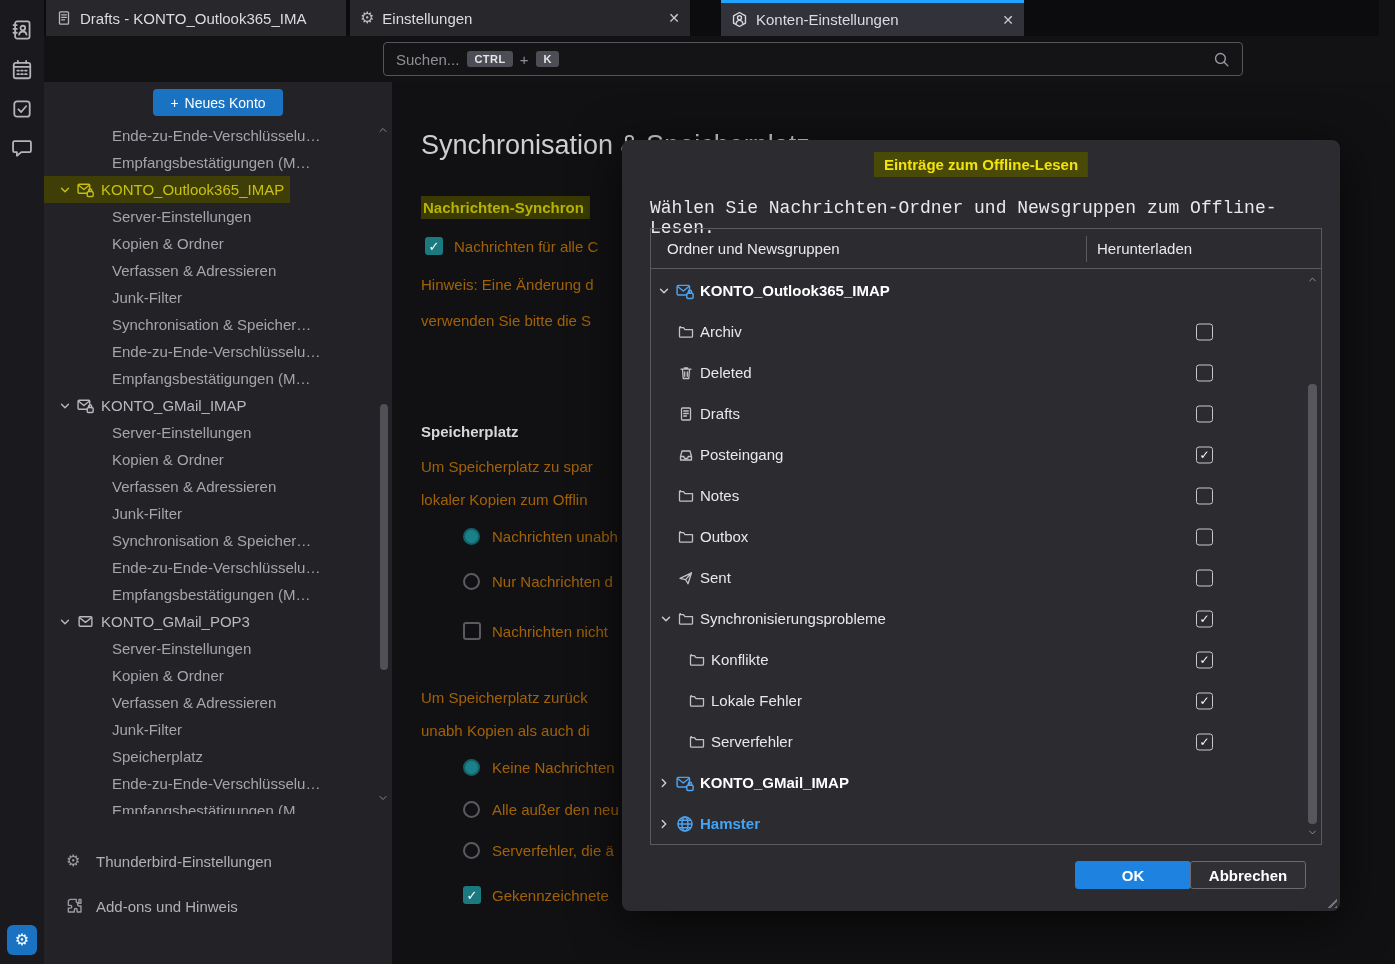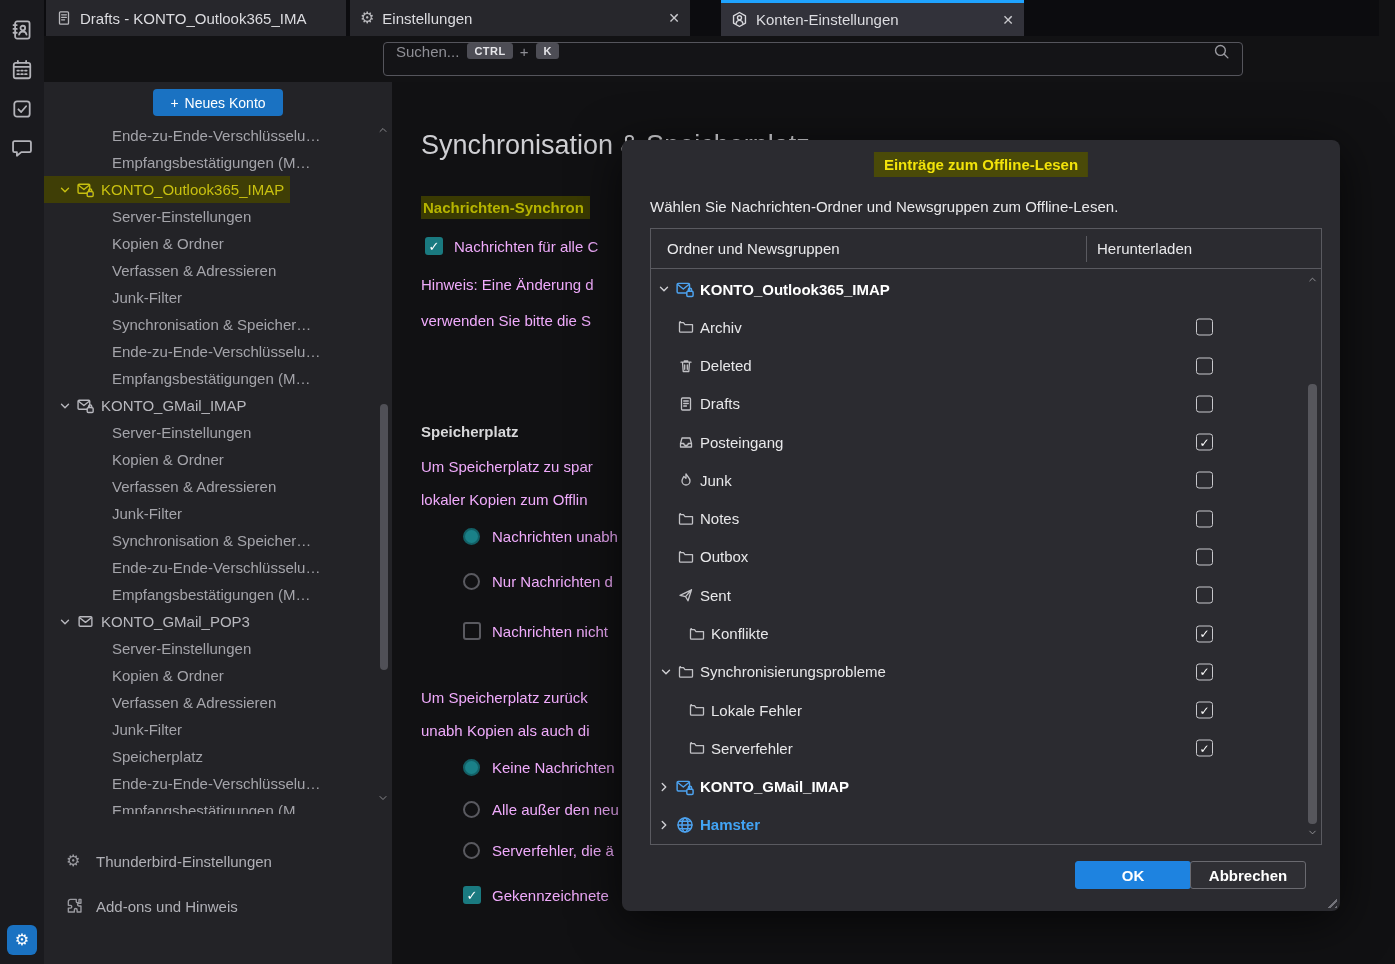--- a/index.html
+++ b/index.html
@@ -22,21 +22,21 @@
          padding:0 10px; color:#dcdce0; font-size:15px; overflow:hidden; white-space:nowrap; }
   .tab .tico { flex:0 0 auto; margin-right:8px; color:#b9b9bd; display:flex; align-items:center; }
   .tab .tlbl { overflow:hidden; white-space:nowrap; flex:1 1 auto; }
   .tab .tclose { flex:0 0 auto; margin-left:14px; color:#c9c9cd; font-size:14px; }
   .tab.active { background:#32323a; border-top:3px solid #1fa3ff; padding-top:0;margin-left:27px; }
   .gearchar { font-size:16px; line-height:1; }
 
   
   #searchrow { position:absolute; left:44px; top:36px; right:0; height:46px; background:#121214; z-index:20; }
   #searchbox { position:absolute; left:339px; top:6px; width:860px; height:34px; background:#141417;
-               border:1px solid #55555c; border-radius:4px; display:flex; align-items:flex-start;
+               border:1px solid #55555c; border-radius:4px; display:flex; align-items:center;
                padding:0 12px; color:#8f8f96; font-size:15px; }
   #searchbox .kbd { background:#4d4d55; color:#e6e6ea; font-size:11px; font-weight:bold;
                border-radius:3px; padding:2px 7px; margin-left:8px; letter-spacing:.5px; }
   #searchbox .plus { margin-left:7px; color:#8f8f96; }
   #searchbox .mag { margin-left:auto; color:#9a9aa0; }
 
   
   #sidebar { position:absolute; left:44px; top:82px; width:348px; bottom:0; background:#232327; z-index:10; }
   #newacct { position:absolute; left:109px; top:7px; width:130px; height:27px; background:#1a72c2;
              border:none; border-radius:4px; color:#fff; font-size:14px;
@@ -54,39 +54,39 @@
   #sb-sc-dn { position:absolute; right:3px; top:710px; width:12px; height:12px; color:#8a8a8e; }
   #sb-thumb { position:absolute; right:4px; top:322px; width:8px; height:266px; background:#505057; border-radius:4px; }
   .sbfoot-row { position:absolute; left:0; width:100%; height:32px; display:flex; align-items:center;
           color:#b0b0b6; font-size:15px; }
   .sbfoot-row .fico { width:18px; margin:0 12px 0 22px; color:#9a9aa0; display:flex; align-items:center; }
 
   
   #main { position:absolute; left:392px; top:82px; right:0; bottom:0; background:#111113; z-index:5; overflow:hidden; }
   #main h1 { position:absolute; left:29px; top:48px; font-size:27px; font-weight:400; color:#cfcfd3;
              white-space:nowrap; }
-  .mline { position:absolute; left:29px; color:#f0abfc; font-size:15px; white-space:nowrap;
+  .mline { position:absolute; left:29px; color:#a16207; font-size:15px; white-space:nowrap;
            display:flex; align-items:center; }
   .mline.hlh { background:#3a3a02; color:#b6b400; font-weight:bold; padding:3px 6px 3px 2px; }
   .mline.bold { color:#d8d8da; font-weight:bold; }
   .mline.ind { left:71px; }
   .mcb { width:18px; height:18px; border:2px solid #5a5a60; border-radius:3px; margin-right:11px;
          flex:0 0 auto; display:flex; align-items:center; justify-content:center; }
   .mcb.checked { background:#1a7a80; border-color:#1a7a80; color:#fff; font-size:13px; }
   .mcb.checked::after { content:"✓"; font-weight:bold; }
   .mrad { width:17px; height:17px; border:2px solid #5a5a60; border-radius:50%; margin-right:12px; flex:0 0 auto; }
   .mrad.checked { background:#1a8188; border-color:#136066; }
 
   
   #dialog { position:absolute; left:622px; top:140px; width:718px; height:771px; background:#2b2b30;
             border-radius:8px; box-shadow:0 10px 50px rgba(0,0,0,.65); z-index:40; }
   #dlg-title { position:absolute; top:12px; left:50%; transform:translateX(-50%);
             background:#4a4a08; color:#f2e30a; font-weight:bold; font-size:15px; padding:4px 10px;
             white-space:nowrap; }
-  #dlg-sub { position:absolute; left:28px; top:58px; color:#e9e9eb; font-size:15px; }
+  #dlg-sub { position:absolute; left:28px; top:58px; color:#e9e9eb; font-size:18px;font-family:Liberation Mono, monospace; }
   #dlg-table { position:absolute; left:28px; top:88px; width:672px; height:617px;
             border:1px solid #5a5a60; }
   #dlg-head { position:absolute; left:0; top:0; right:0; height:40px; border-bottom:1px solid #5a5a60;
             display:flex; align-items:center; color:#e9e9eb; font-size:15px; }
   #dlg-head .hc1 { width:435px; padding-left:16px; }
   #dlg-head .hdiv { width:1px; height:26px; background:#5a5a60; }
   #dlg-head .hc2 { padding-left:10px; }
   #dlg-body { position:absolute; left:0; top:41px; right:0; bottom:0; display:flex; flex-direction:column; }
   .drow { position:relative; flex:1 1 0; display:flex; align-items:center; color:#e8e8ea; font-size:15px;
           white-space:nowrap; }
@@ -492,27 +492,20 @@
       </div>
 
       <div class="drow lv1">
         <svg class="i ic">
             <use href="#s-inbox"></use>
           </svg>
         <span>Posteingang</span>
         <span class="cb checked"></span>
       </div>
 
-      <div class="drow lv1">
-        <svg class="i ic">
-            <use href="#s-flame"></use>
-          </svg>
-        <span>Junk</span>
-        <span class="cb"></span>
-      </div>
 
       <div class="drow lv1">
         <svg class="i ic">
             <use href="#s-folder"></use>
           </svg>
         <span>Notes</span>
         <span class="cb"></span>
       </div>
 
       <div class="drow lv1">
@@ -522,38 +515,38 @@
         <span>Outbox</span>
         <span class="cb"></span>
       </div>
 
       <div class="drow lv1">
         <svg class="i ic">
             <use href="#s-send"></use>
           </svg>
         <span>Sent</span>
         <span class="cb"></span>
-      </div>
-
-      <div class="drow lv2">
-        <svg class="i ic">
-            <use href="#s-folder"></use>
-          </svg>
-        <span>Konflikte</span>
-        <span class="cb checked"></span>
       </div>
 
       <div class="drow lv1x">
         <svg class="i exp">
             <use href="#s-chev-down"></use>
           </svg>
         <svg class="i ic">
             <use href="#s-folder"></use>
           </svg>
         <span>Synchronisierungsprobleme</span>
+        <span class="cb checked"></span>
+      </div>
+
+      <div class="drow lv2">
+        <svg class="i ic">
+            <use href="#s-folder"></use>
+          </svg>
+        <span>Konflikte</span>
         <span class="cb checked"></span>
       </div>
 
       <div class="drow lv2">
         <svg class="i ic">
             <use href="#s-folder"></use>
           </svg>
         <span>Lokale Fehler</span>
         <span class="cb checked"></span>
       </div>

